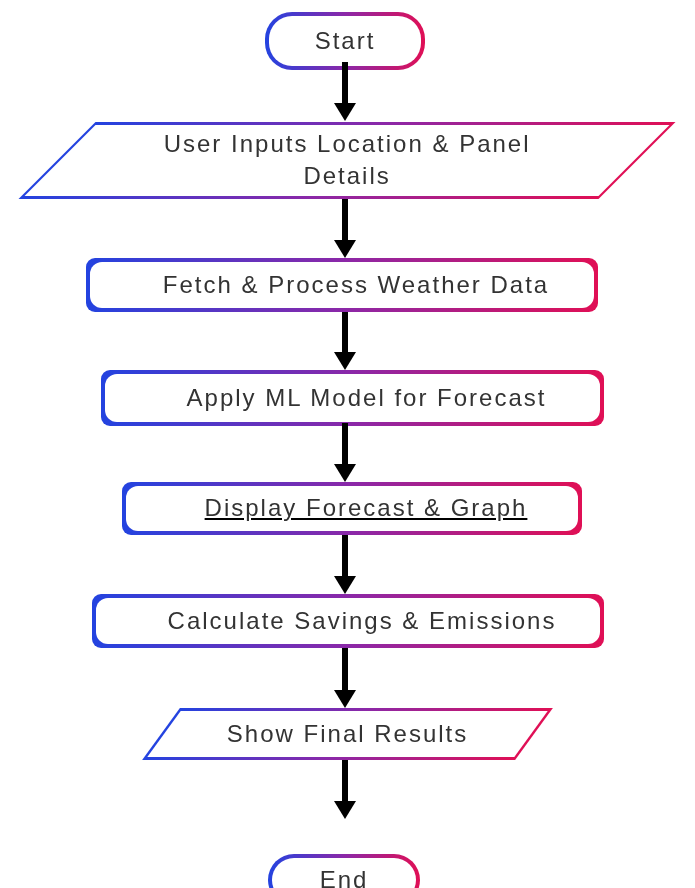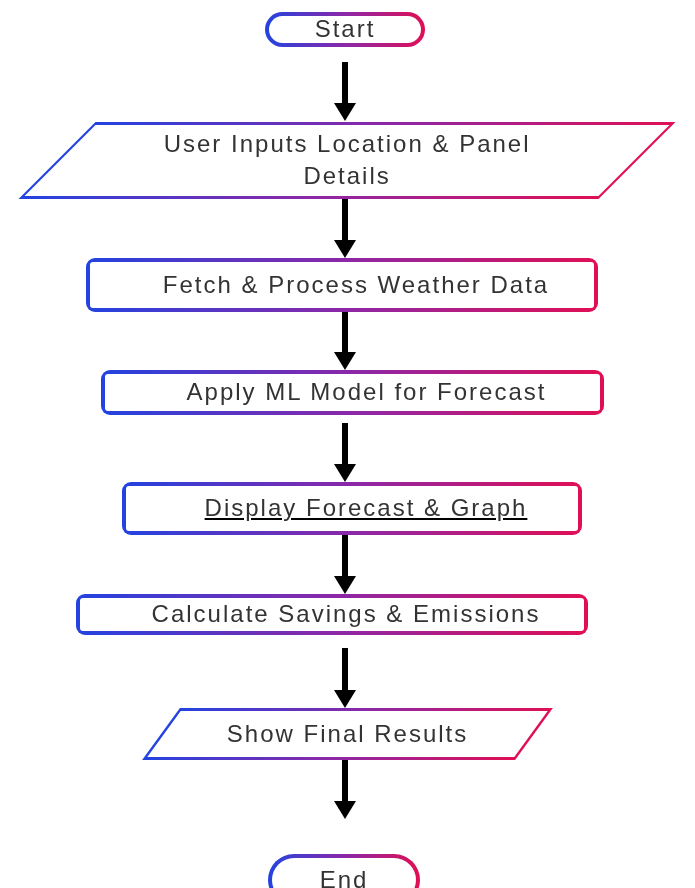--- a/index.html
+++ b/index.html
@@ -34,21 +34,21 @@
     letter-spacing: 2px;
     line-height: 1.35;
   }
 
   
   .terminator { padding: 4px; border-radius: 27px; }
   .terminator .inner { border-radius: 23px; }
 
   
   .process { padding: 4px; border-radius: 9px; }
-  .process .inner { border-radius: 3px; padding-left: 28px; }
+  .process .inner { border-radius: 12px; padding-left: 28px; }
 
   
   .io { padding: 3px; }
   .io-45 { transform: skewX(-45deg); }
   .io-45 .label { transform: skewX(45deg); }
   .io-36 { transform: skewX(-36deg); }
   .io-36 .label { transform: skewX(36deg); }
   .io .label.wrap2 { max-width: 440px; }
 
   
@@ -65,21 +65,21 @@
     border-left: 11px solid transparent;
     border-right: 11px solid transparent;
     border-top: 18px solid #000000;
   }
 </style>
 </head>
 <body>
 
 <div class="canvas">
 
-  <div class="node terminator" style="left:265px; top:12px; width:160px; height:35px;">
+  <div class="node terminator" style="left:265px; top:12px; width:160px; height:58px;">
     <div class="inner">
       <span class="label">Start</span>
     </div>
   </div>
 
   <div class="arrow" style="left:334px; top:62px; height:59px;">
     <div class="shaft"></div>
     <div class="head"></div>
   </div>
 
@@ -98,21 +98,21 @@
     <div class="inner">
       <span class="label">Fetch &amp; Process Weather Data</span>
     </div>
   </div>
 
   <div class="arrow" style="left:334px; top:312px; height:58px;">
     <div class="shaft"></div>
     <div class="head"></div>
   </div>
 
-  <div class="node process" style="left:101px; top:370px; width:503px; height:45px;">
+  <div class="node process" style="left:101px; top:370px; width:503px; height:56px;">
     <div class="inner">
       <span class="label">Apply ML Model for Forecast</span>
     </div>
   </div>
 
   <div class="arrow" style="left:334px; top:423px; height:59px;">
     <div class="shaft"></div>
     <div class="head"></div>
   </div>
 
@@ -120,21 +120,21 @@
     <div class="inner">
       <span class="label">Display Forecast &amp; Graph</span>
     </div>
   </div>
 
   <div class="arrow" style="left:334px; top:535px; height:59px;">
     <div class="shaft"></div>
     <div class="head"></div>
   </div>
 
-  <div class="node process" style="left:76px; top:594px; width:512px; height:41px;align-items:center;">
+  <div class="node process" style="left:92px; top:594px; width:512px; height:54px;">
     <div class="inner">
       <span class="label">Calculate Savings &amp; Emissions</span>
     </div>
   </div>
 
   <div class="arrow" style="left:334px; top:648px; height:60px;">
     <div class="shaft"></div>
     <div class="head"></div>
   </div>
 

